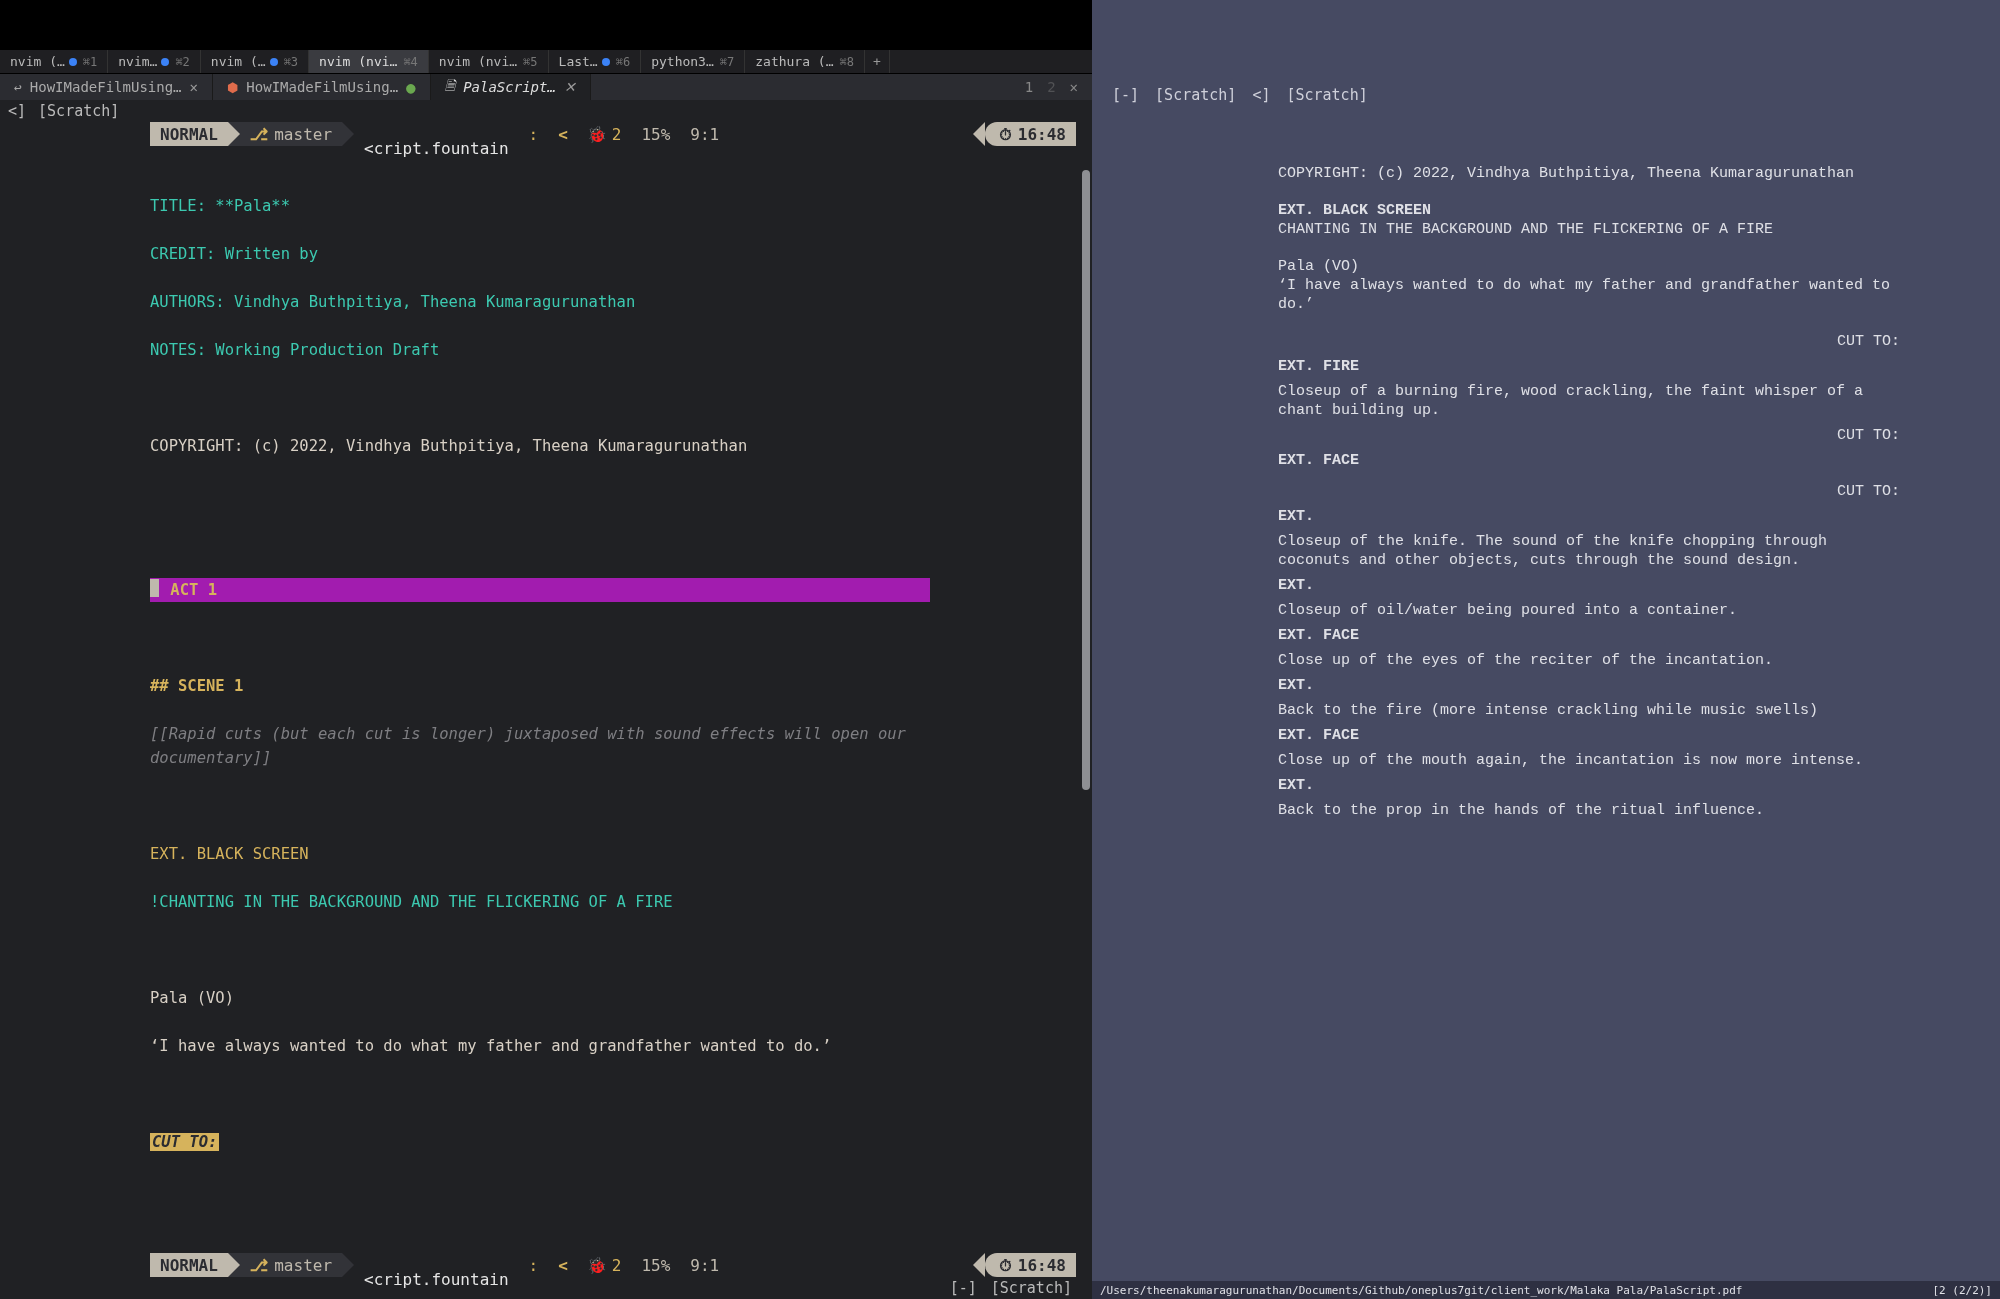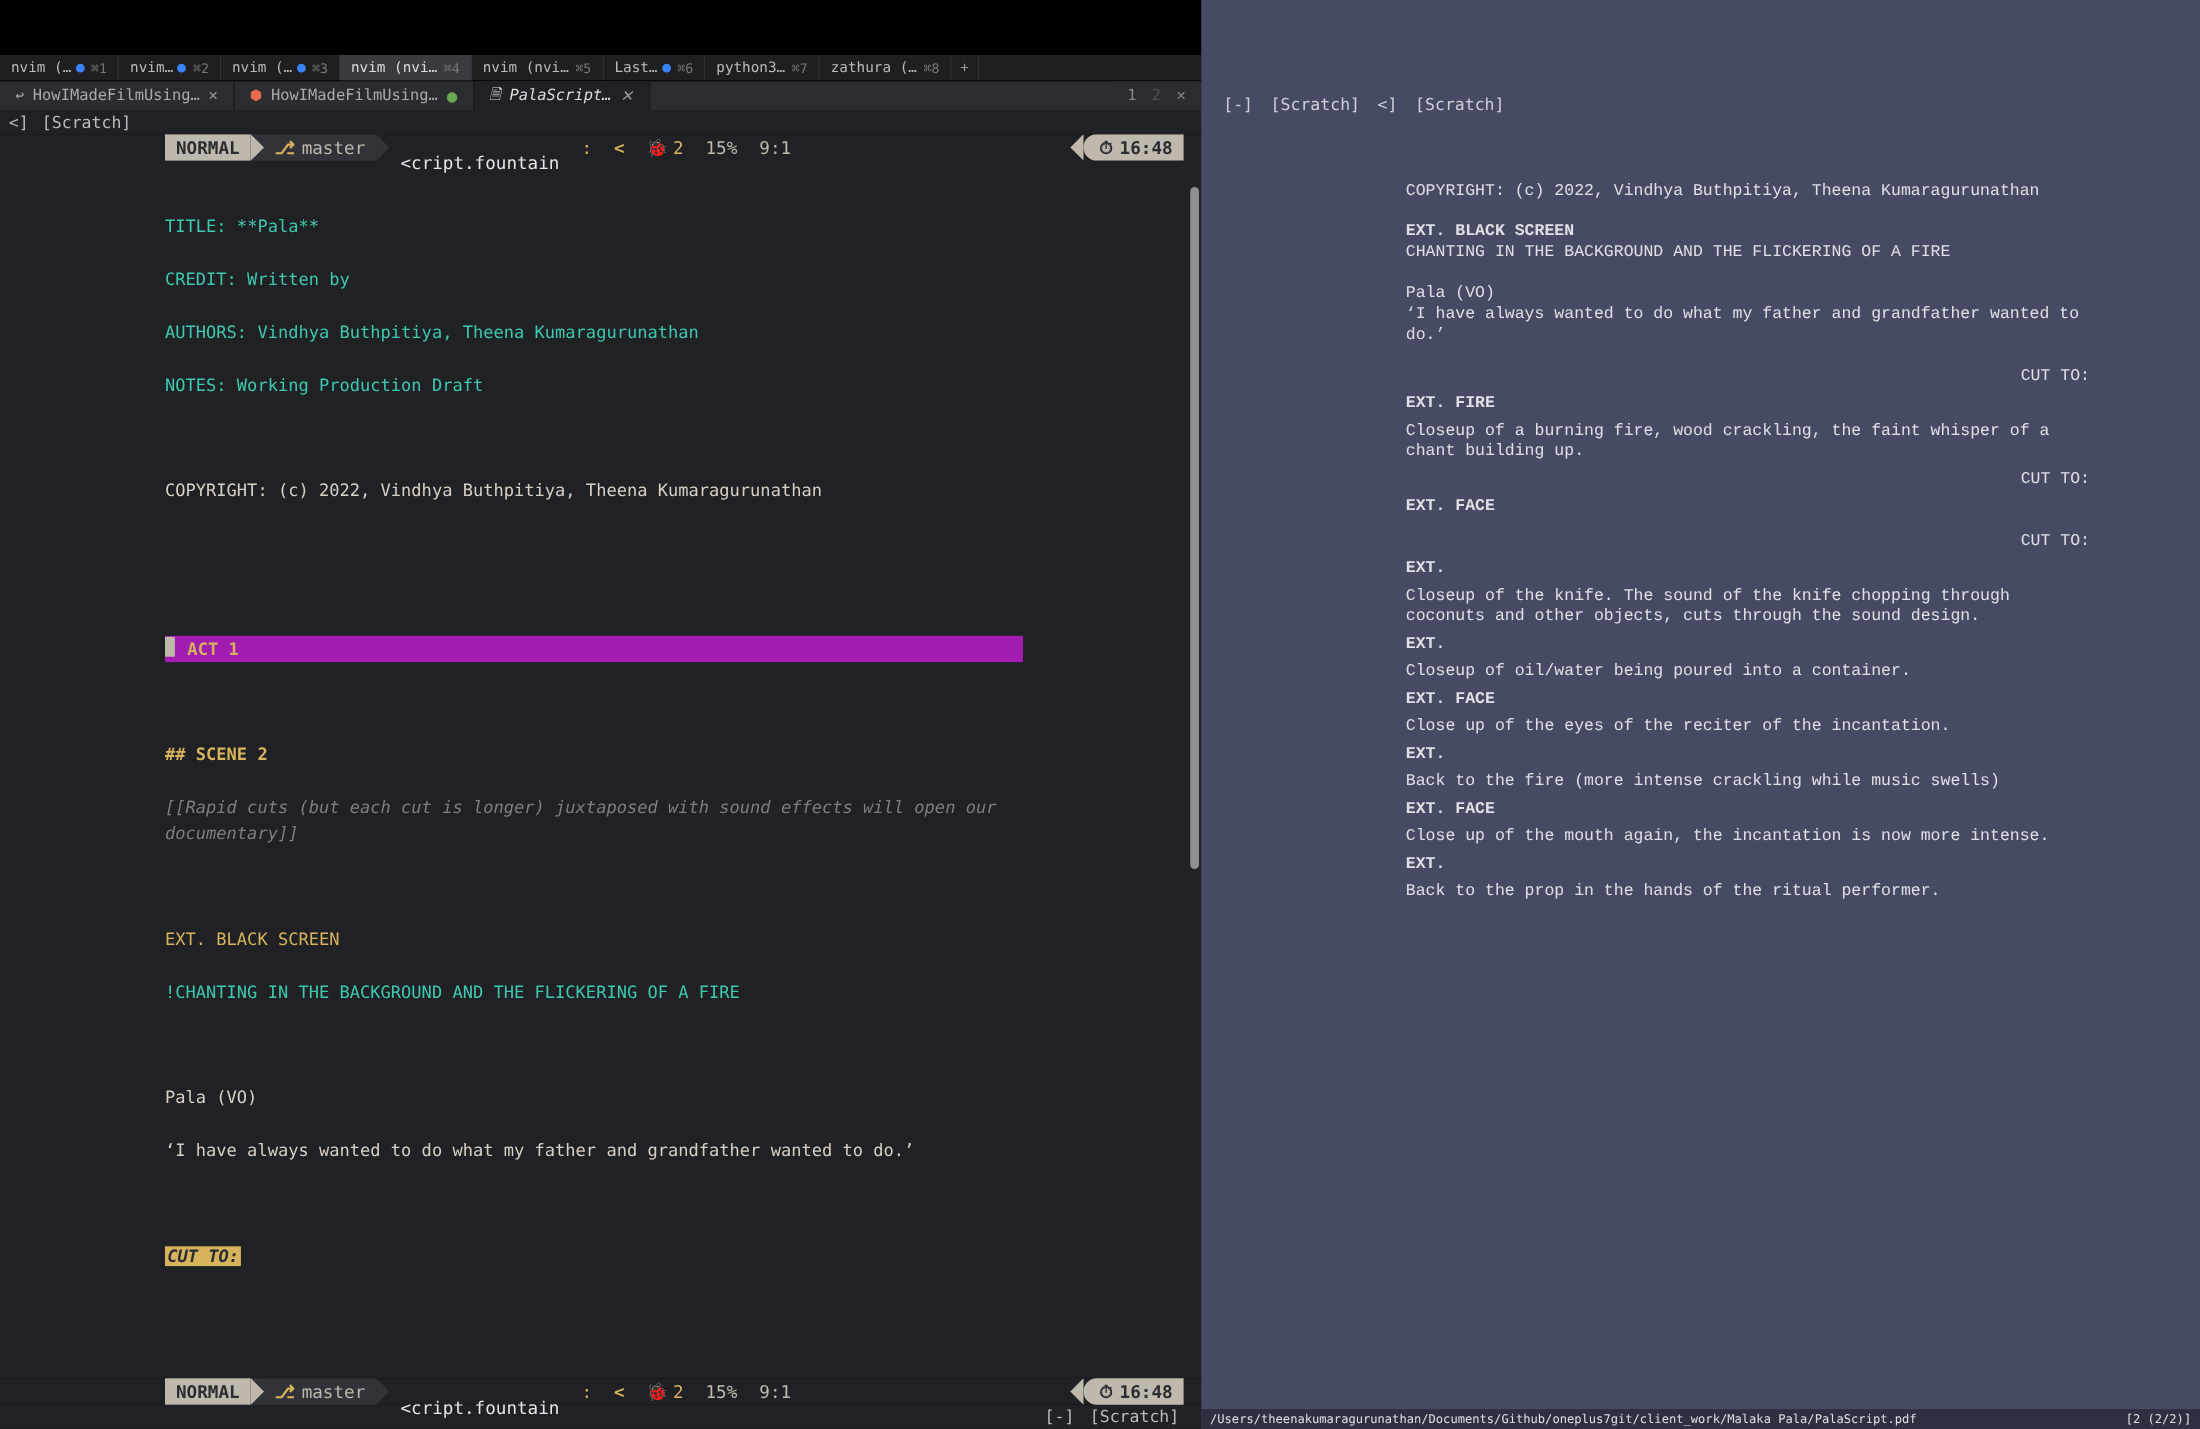--- a/index.html
+++ b/index.html
@@ -187,21 +187,21 @@
 <span class="line"><span class="c-cyan">TITLE: </span><span class="c-cyan">**Pala**</span></span>
 <span class="line c-cyan">CREDIT: Written by</span>
 <span class="line c-cyan">AUTHORS: Vindhya Buthpitiya, Theena Kumaragurunathan</span>
 <span class="line c-cyan">NOTES: Working Production Draft</span>
 <span class="line"> </span>
 <span class="line c-plain">COPYRIGHT: (c) 2022, Vindhya Buthpitiya, Theena Kumaragurunathan</span>
 <span class="line"> </span>
 <span class="line"> </span>
 <span class="line c-cursorline"><span class="cursorblock"></span><span class="c-gold"> ACT 1</span></span>
 <span class="line"> </span>
-<span class="line c-gold">## SCENE 2</span>
+<span class="line c-gold">## SCENE 1</span>
 <span class="line c-italicgray" style="display:block; max-width:770px;">[[Rapid cuts (but each cut is longer) juxtaposed with sound effects will open our documentary]]</span>
 <span class="line"> </span>
 <span class="line c-yellow">EXT. BLACK SCREEN</span>
 <span class="line c-teal">!CHANTING IN THE BACKGROUND AND THE FLICKERING OF A FIRE</span>
 <span class="line"> </span>
 <span class="line c-plain">Pala (VO)</span>
 <span class="line c-plain" style="display:block; max-width:760px;">‘I have always wanted to do what my father and grandfather wanted to do.’</span>
 <span class="line"> </span>
 <span class="line"><span class="c-cuthl">CUT TO:</span></span>
 
@@ -298,21 +298,21 @@
       <div class="para bold">EXT.</div>
       <div class="gap6"></div>
       <div class="para">Back to the fire (more intense crackling while music swells)</div>
       <div class="gap6"></div>
       <div class="para bold">EXT. FACE</div>
       <div class="gap6"></div>
       <div class="para">Close up of the mouth again, the incantation is now more intense.</div>
       <div class="gap6"></div>
       <div class="para bold">EXT.</div>
       <div class="gap6"></div>
-      <div class="para">Back to the prop in the hands of the ritual performer.</div>
+      <div class="para">Back to the prop in the hands of the ritual influence.</div>
     </div>
 
     <div class="pdf-footer">
       <span>/Users/theenakumaragurunathan/Documents/Github/oneplus7git/client_work/Malaka Pala/PalaScript.pdf</span>
       <span>[2 (2/2)]</span>
     </div>
   </div>
 
 </div>
 

